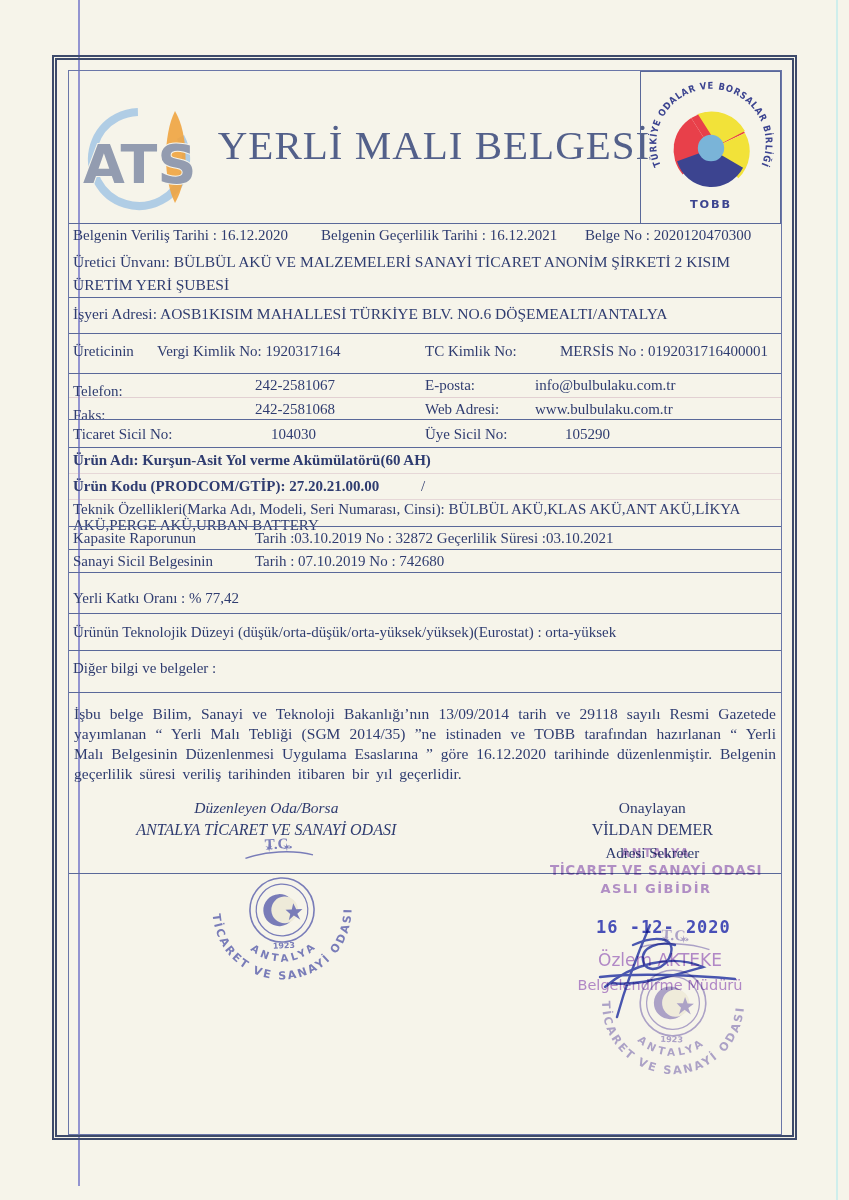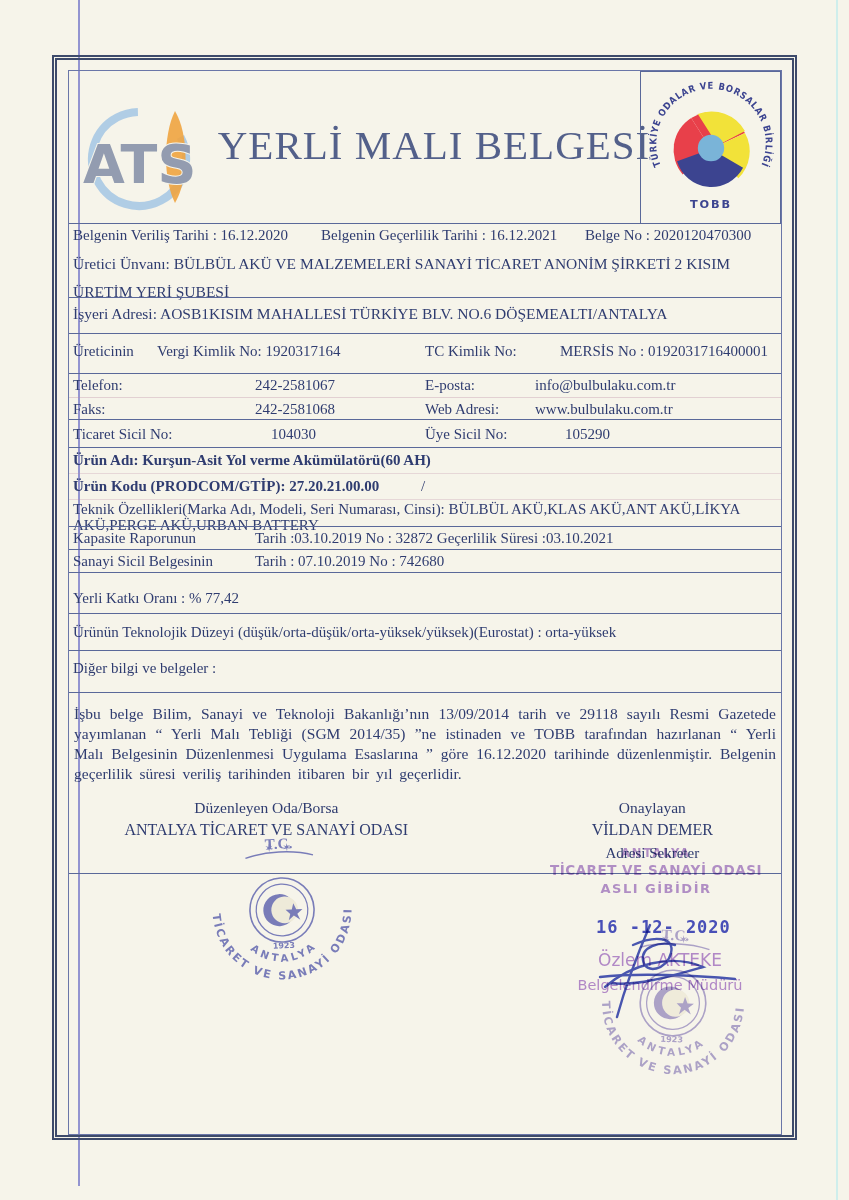--- a/index.html
+++ b/index.html
@@ -41,29 +41,29 @@
   .tobb-box svg{position:absolute;left:4px;top:6px;}
   .row1{
     position:absolute;left:0;right:0;bottom:0;height:23px;
     border-top:1px solid #5a6899;font-size:15px;
   }
   .row1 span{position:absolute;top:3px;white-space:nowrap;}
   .r1c1{left:4px;} .r1c2{left:252px;} .r1c3{left:516px;}
   
   .trow{position:relative;border-top:1px solid #5a6899;box-sizing:border-box;font-size:15px;}
   .trow .abs{position:absolute;white-space:nowrap;}
-  .row2{height:50px;border-top:none;padding:3px 6px 0 4px;line-height:28px;font-size:15.5px;}
+  .row2{height:50px;border-top:none;padding:3px 6px 0 4px;line-height:23px;font-size:15.5px;}
   .row3{height:36px;padding:7px 6px 0 4px;font-size:15.5px;}
   .row4{height:40px;}
   .row4 .c1a{left:4px;top:9px;} .row4 .c1b{left:88px;top:9px;}
   .row4 .c2{left:356px;top:9px;} .row4 .c3{left:491px;top:9px;}
   .row56{height:46px;}
   .subrow{position:relative;height:23px;}
   .subrow + .subrow{border-top:1px solid rgba(190,140,165,.35);}
-  .subrow .l1{left:4px;top:3px;} .subrow .v1{left:186px;top:3px;}
+  .subrow .l1{left:4px;top:9px;} .subrow .v1{left:186px;top:3px;}
   .subrow .l2{left:356px;top:3px;} .subrow .v2{left:466px;top:3px;}
   .row7{height:28px;}
   .row7 .l1{left:4px;top:6px;} .row7 .v1{left:202px;top:6px;}
   .row7 .l2{left:356px;top:6px;} .row7 .v2{left:496px;top:6px;}
   .row8{height:79px;}
   .pline1{position:relative;height:25px;border-bottom:1px solid rgba(190,140,165,.28);}
   .pline2{position:relative;height:25px;border-bottom:1px solid rgba(190,140,165,.28);}
   .pline3{position:relative;height:29px;line-height:16px;padding:1px 6px 0 4px;white-space:normal;font-size:15px;}
   .pline1 span,.pline2 span{position:absolute;top:4px;}
   .pl-label{left:4px;font-weight:bold;} .pl-slash{left:352px;}
@@ -72,21 +72,21 @@
   .row11 .det,.row12 .det{left:186px;top:3px;}
   .row13{height:41px;padding:17px 0 0 4px;}
   .row14{height:37px;padding:10px 0 0 4px;}
   .row15{height:42px;padding:9px 0 0 4px;}
   .row16{height:182px;border-bottom:1px solid #5a6899;}
   .paragraph{
     padding:11px 5px 0 5px;text-align:justify;
     font-size:15.5px;line-height:20px;word-spacing:3px;
   }
   .sig-area{display:flex;margin-top:15px;}
-  .sig-left{width:330px;margin-left:40px;text-align:center;}
+  .sig-left{width:330px;margin-left:40px;text-align:center;font-style:italic;}
   .sig-right{width:270px;margin-left:100px;text-align:center;}
   .sig-heading{font-size:15.5px;margin-bottom:4px;}
   .sig-name{font-size:16px;}
   .sig-title{font-size:15px;margin-top:6px;}
   
   .stamp{position:absolute;mix-blend-mode:multiply;}
   .stamp-left{left:193px;top:821px;width:178px;height:178px;transform:rotate(-3deg);}
   .stamp-right{left:582px;top:912px;width:182px;height:182px;transform:rotate(2deg);}
   .certified-stamp{
     left:536px;top:846px;width:240px;text-align:center;

